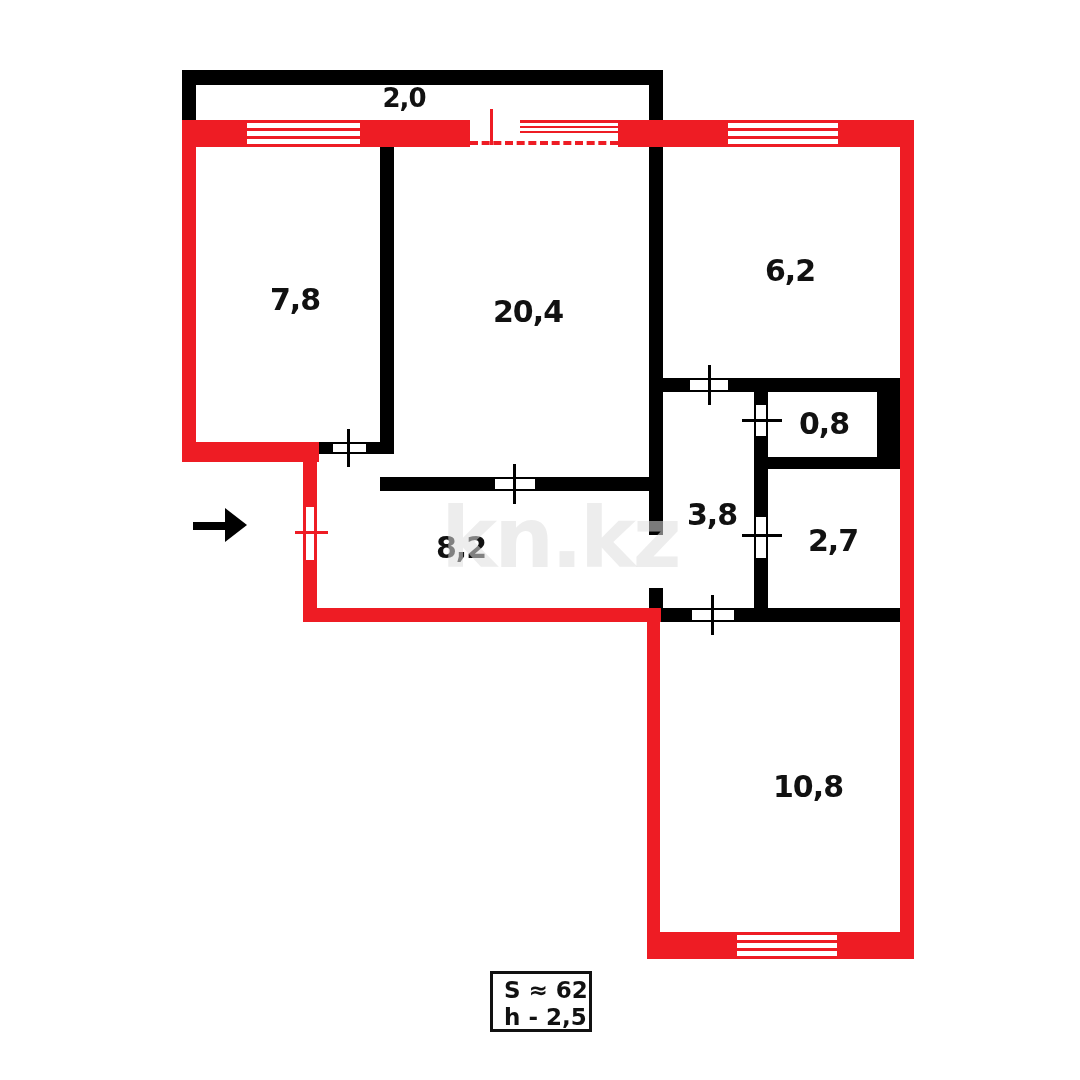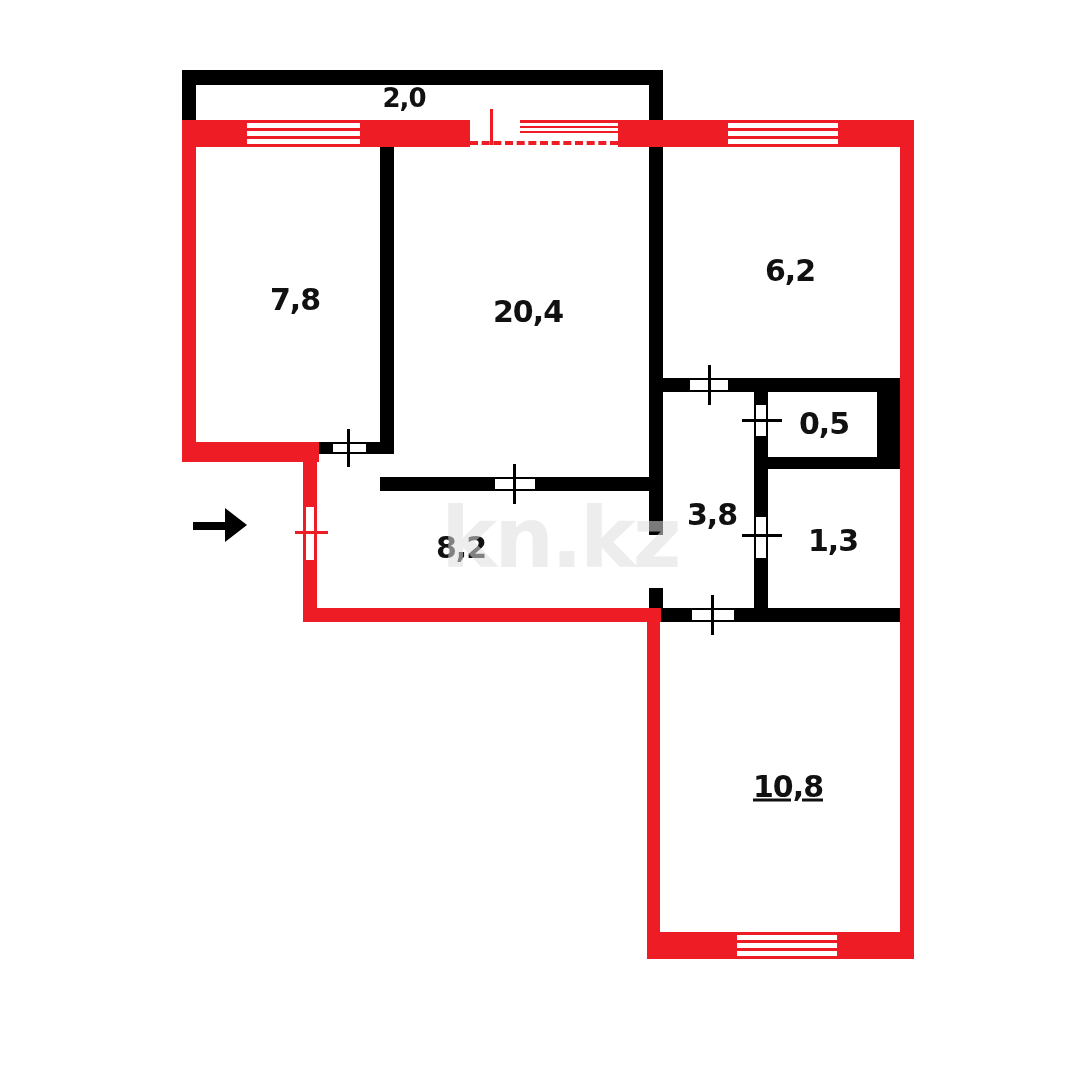--- a/index.html
+++ b/index.html
@@ -121,27 +121,31 @@
   <div class="doorv z3" style="left:754px;top:517px;width:14px;height:41px;"></div>
   <div class="tkb z4" style="left:742px;top:534px;width:40px;height:3px;"></div>
 
   <div class="doorh z3" style="left:692px;top:608px;width:42px;height:14px;"></div>
   <div class="tkb z4" style="left:711px;top:595px;width:3px;height:40px;"></div>
 
   <div class="lbl lbl-small" style="left:404px;top:98px;">2,0</div>
   <div class="lbl" style="left:295px;top:299px;">7,8</div>
   <div class="lbl" style="left:528px;top:311px;">20,4</div>
   <div class="lbl" style="left:790px;top:270px;">6,2</div>
-  <div class="lbl" style="left:824px;top:423px;">0,5</div>
+  <div class="lbl" style="left:824px;top:423px;">0,8</div>
   <div class="lbl" style="left:712px;top:514px;">3,8</div>
-  <div class="lbl" style="left:833px;top:540px;">1,3</div>
+  <div class="lbl" style="left:833px;top:540px;">2,7</div>
   <div class="lbl" style="left:461px;top:547px;">8,2</div>
-  <div class="lbl" style="left:788px;top:786px;text-decoration:underline;">10,8</div>
+  <div class="lbl" style="left:808px;top:786px;">10,8</div>
 
   <div id="entrance-arrow">
     <div class="shaft"></div>
     <div class="head"></div>
   </div>
 
   <div id="watermark">kn.kz</div>
 
+  <div id="info-box">
+    <div>S ≈ 62</div>
+    <div>h - 2,5</div>
+  </div>
 
 </div>
 
 </body></html>

